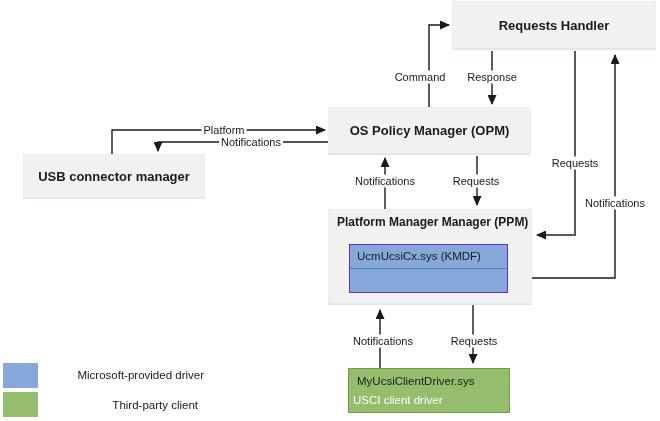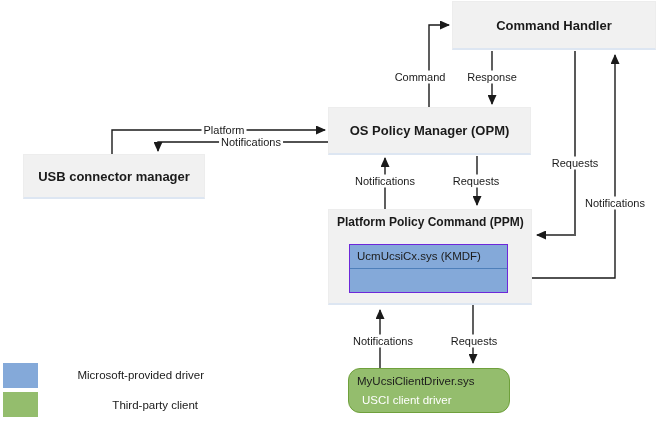--- a/index.html
+++ b/index.html
@@ -19,21 +19,21 @@
   #box-usb{left:23px;top:154px;width:182px;height:45px;font-size:13px;}
   #box-ppm{left:328px;top:209px;width:204px;height:96px;font-size:12px;
     display:block;text-align:left;padding:5px 0 0 8px;}
   .dbox{position:absolute;z-index:3;box-sizing:border-box;font-size:11.5px;font-weight:normal;}
   #box-blue{left:349px;top:244px;width:159px;height:49px;border:1px solid #6d28d9;}
   #box-blue .row1{height:23px;line-height:23px;padding-left:7px;color:#1c1c1c;
     border-bottom:1px solid #4e7fba;}
   #box-blue .row2{height:24px;line-height:24px;padding-left:7px;color:#ffffff;}
   #box-green{left:348px;top:368px;width:162px;height:45px;border:1px solid #6fa03c;}
   #box-green .row1{height:22px;line-height:24px;padding-left:8px;color:#1c1c1c;}
-  #box-green .row2{height:21px;line-height:19px;padding-left:13px;color:#ffffff;}
+  #box-green .row2{height:21px;line-height:19px;padding-left:4px;color:#ffffff;}
   .wlabel{
     position:absolute;z-index:4;transform:translate(-50%,-50%);
     background:#ffffff;color:#1a1a1a;font-size:11px;line-height:13px;
     padding:0 2px;white-space:nowrap;
   }
   .swatch{position:absolute;z-index:1;width:35px;height:25px;}
   #swatch-blue{left:3px;top:363px;}
   #swatch-green{left:3px;top:392px;}
   .legend-label{
     position:absolute;z-index:1;left:0;width:198px;text-align:right;
@@ -59,37 +59,37 @@
     <path d="M328,142 L158,142 L158,151" fill="none" stroke="#1a1a1a" stroke-width="1.4" marker-end="url(#ah)"></path>
     <path d="M385,209 L385,158" fill="none" stroke="#1a1a1a" stroke-width="1.4" marker-end="url(#ah)"></path>
     <path d="M477,156 L477,205" fill="none" stroke="#1a1a1a" stroke-width="1.4" marker-end="url(#ah)"></path>
     <path d="M575,51 L575,235 L537,235" fill="none" stroke="#595959" stroke-width="2" marker-end="url(#ah)"></path>
     <path d="M532,278 L615,278 L615,55" fill="none" stroke="#1a1a1a" stroke-width="1.4" marker-end="url(#ah)"></path>
     <path d="M380,368 L380,310" fill="none" stroke="#1a1a1a" stroke-width="1.4" marker-end="url(#ah)"></path>
     <path d="M473,305 L473,363" fill="none" stroke="#1a1a1a" stroke-width="1.4" marker-end="url(#ah)"></path>
   </svg>
 
   <div class="gbox" id="box-ch">
-    <span>Command Handler</span>
+    <span>Requests Handler</span>
   </div>
   <div class="gbox" id="box-usb">
     <span>USB connector manager</span>
   </div>
   <div class="gbox" id="box-opm">
     <span>OS Policy Manager (OPM)</span>
   </div>
   <div class="gbox" id="box-ppm">
-    <span>Platform Policy Command (PPM)</span>
+    <span>Platform Manager Manager (PPM)</span>
   </div>
 
   <div class="dbox" id="box-blue" style="background-color: rgb(132, 169, 217);">
     <div class="row1">UcmUcsiCx.sys (KMDF)</div>
   </div>
 
-  <div class="dbox" id="box-green" style="background-color: rgb(148, 189, 109); border-radius: 12px;">
+  <div class="dbox" id="box-green" style="background-color: rgb(148, 189, 109);">
     <div class="row1">MyUcsiClientDriver.sys</div>
     <div class="row2">USCI client driver</div>
   </div>
 
   <div class="wlabel" style="left:420px;top:77px">Command</div>
   <div class="wlabel" style="left:492px;top:77px">Response</div>
   <div class="wlabel" style="left:224px;top:130px">Platform</div>
   <div class="wlabel" style="left:251px;top:142px">Notifications</div>
   <div class="wlabel" style="left:385px;top:181px">Notifications</div>
   <div class="wlabel" style="left:476px;top:181px">Requests</div>

